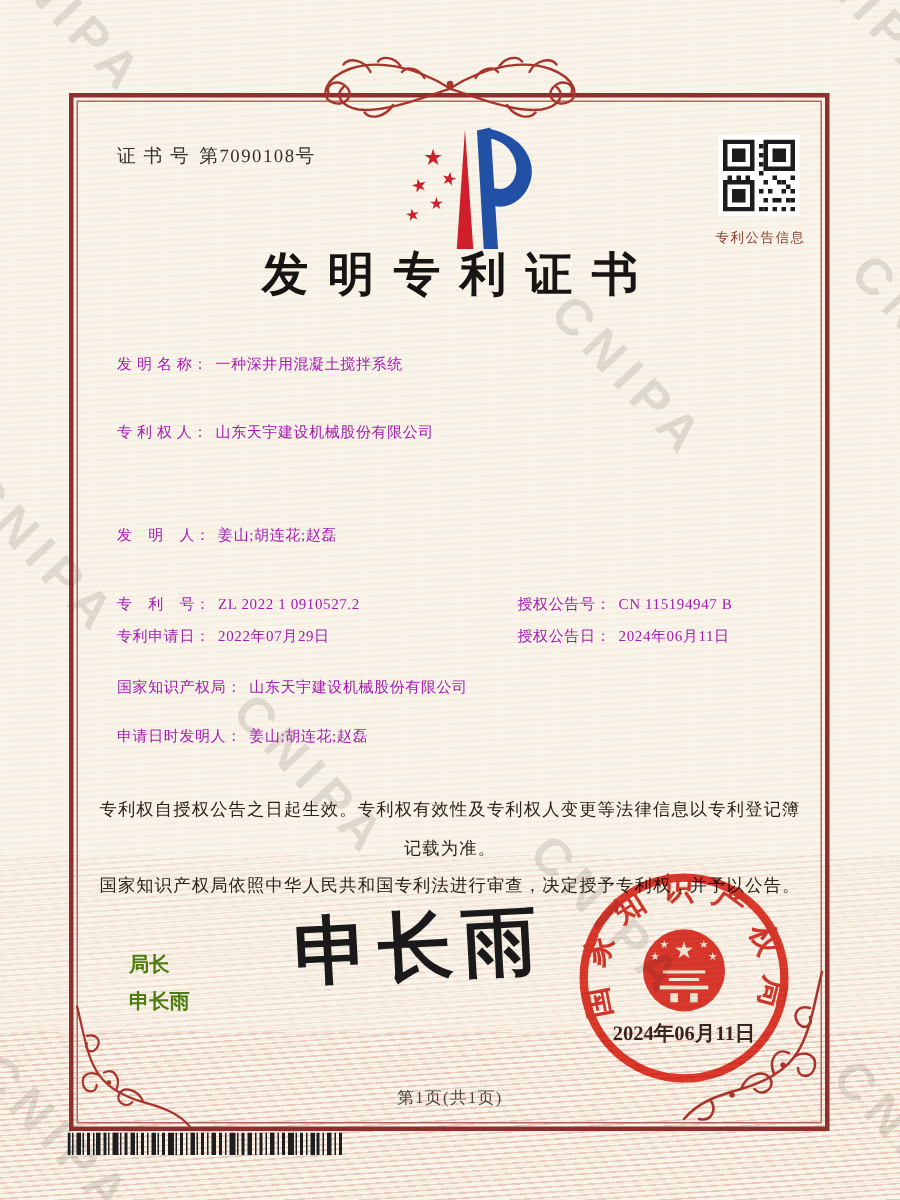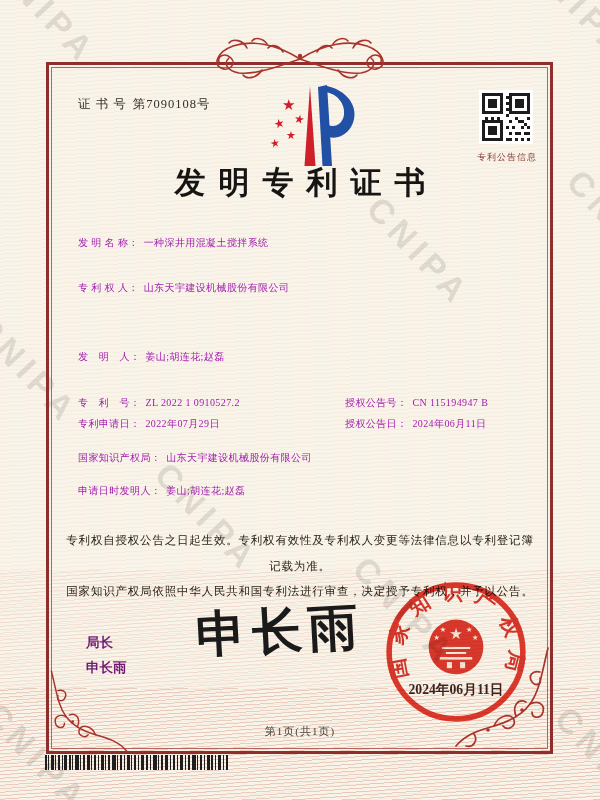--- a/index.html
+++ b/index.html
@@ -39,21 +39,21 @@
   .row .lbl{margin-right:5px;}
   .row .col2{position:absolute;left:267px;white-space:nowrap;}
   .r0{top:236px;} .r1{top:281px;} .r2{top:315px;} .r3{top:350px;}
   .r45{top:384px;margin-top:12px;} .r67{top:417px;} .r8{top:451px;} .r9{top:484px;}
 
   .legal{position:absolute;left:61px;top:528px;width:478px;z-index:4;
     font-size:11.5px;line-height:25.5px;color:#2b2218;letter-spacing:0.8px;text-align:center;}
 
   .director{position:absolute;left:86px;top:630px;z-index:4;
     font-family:"Liberation Sans","DejaVu Sans",sans-serif;font-size:13.5px;font-weight:bold;
-    color:#701a75;line-height:25px;}
+    color:#4d7c0f;line-height:25px;}
 
   .signature{position:absolute;left:196px;top:598px;z-index:4;font-size:50px;font-weight:bold;
     color:#1a1a1a;transform:rotate(-3deg);letter-spacing:6px;}
 
   .seal{position:absolute;left:380px;top:576px;z-index:5;opacity:0.92;mix-blend-mode:multiply;}
 
   .page-no{position:absolute;left:0;top:724px;width:600px;z-index:4;text-align:center;
     font-size:11px;color:#4a443c;letter-spacing:1px;}
 
   .barcode{position:absolute;left:45px;top:755px;z-index:4;line-height:0;}

